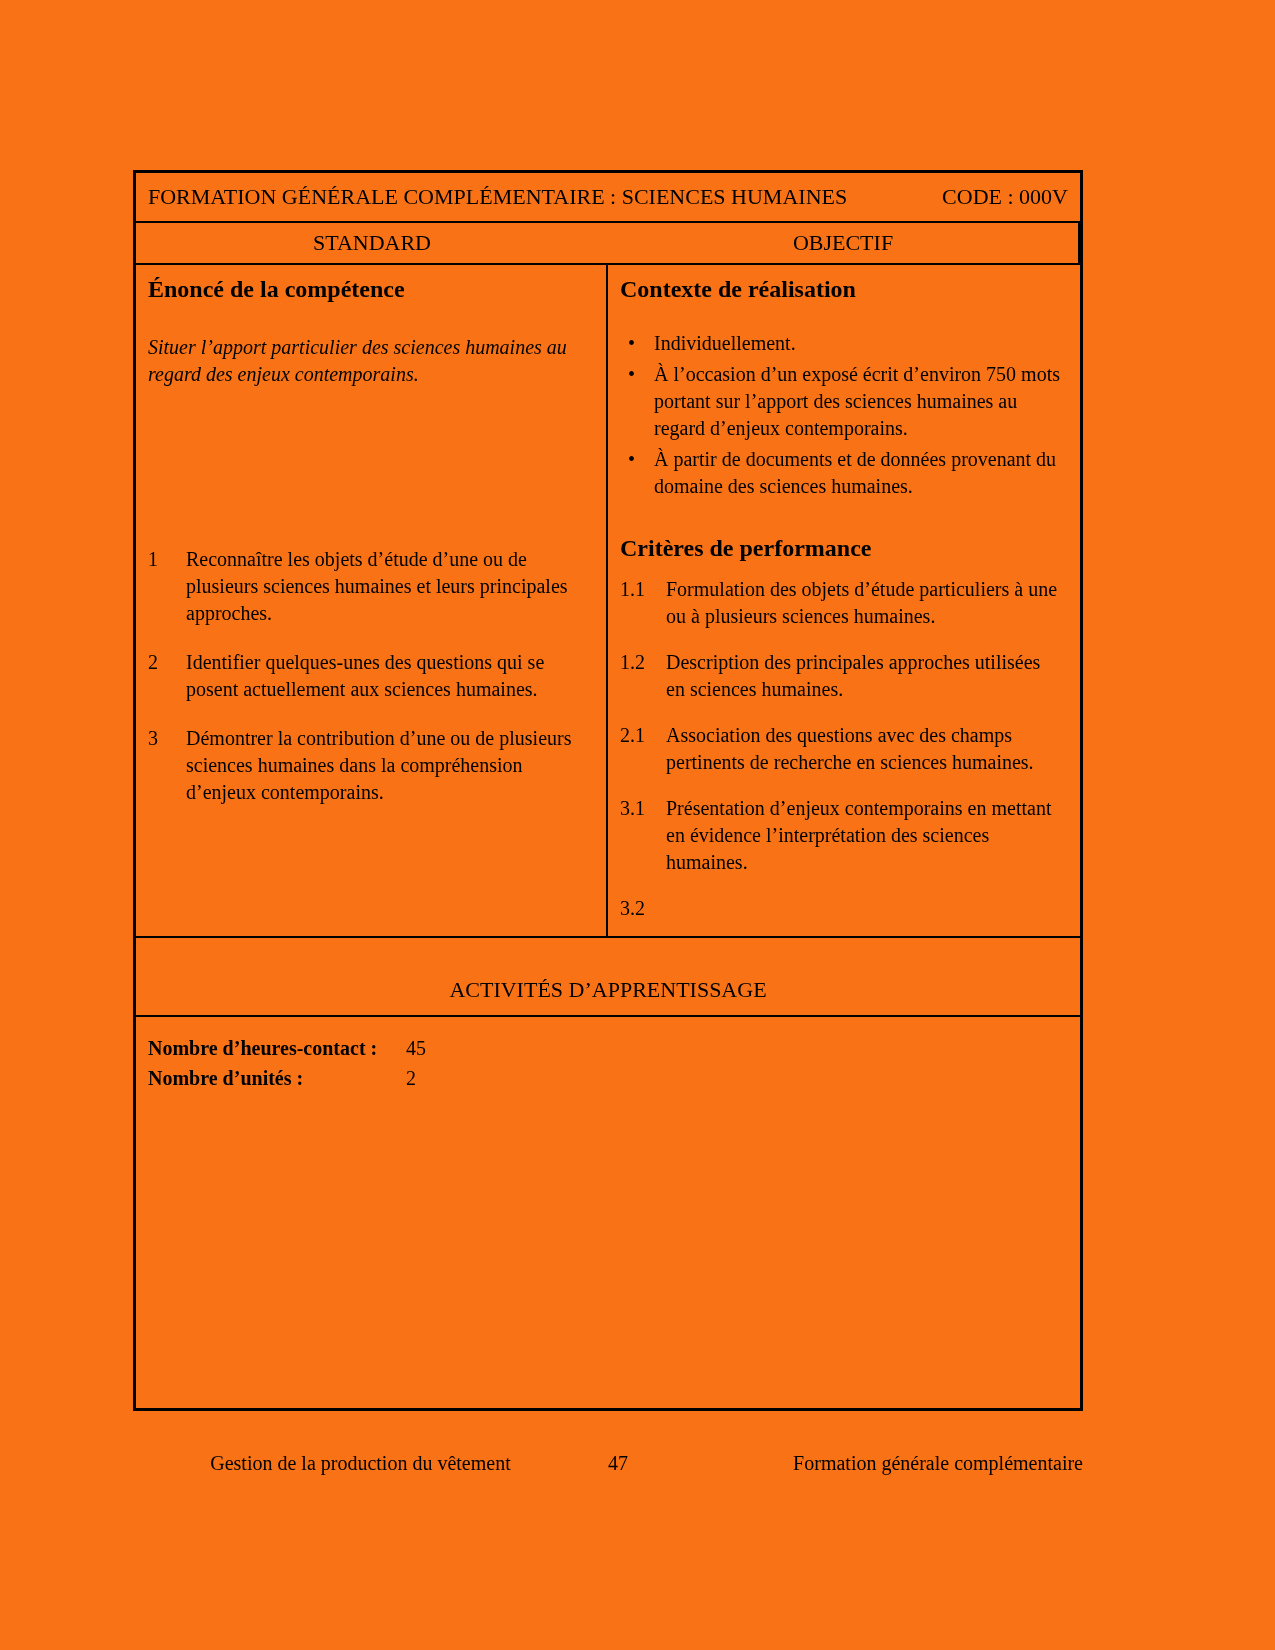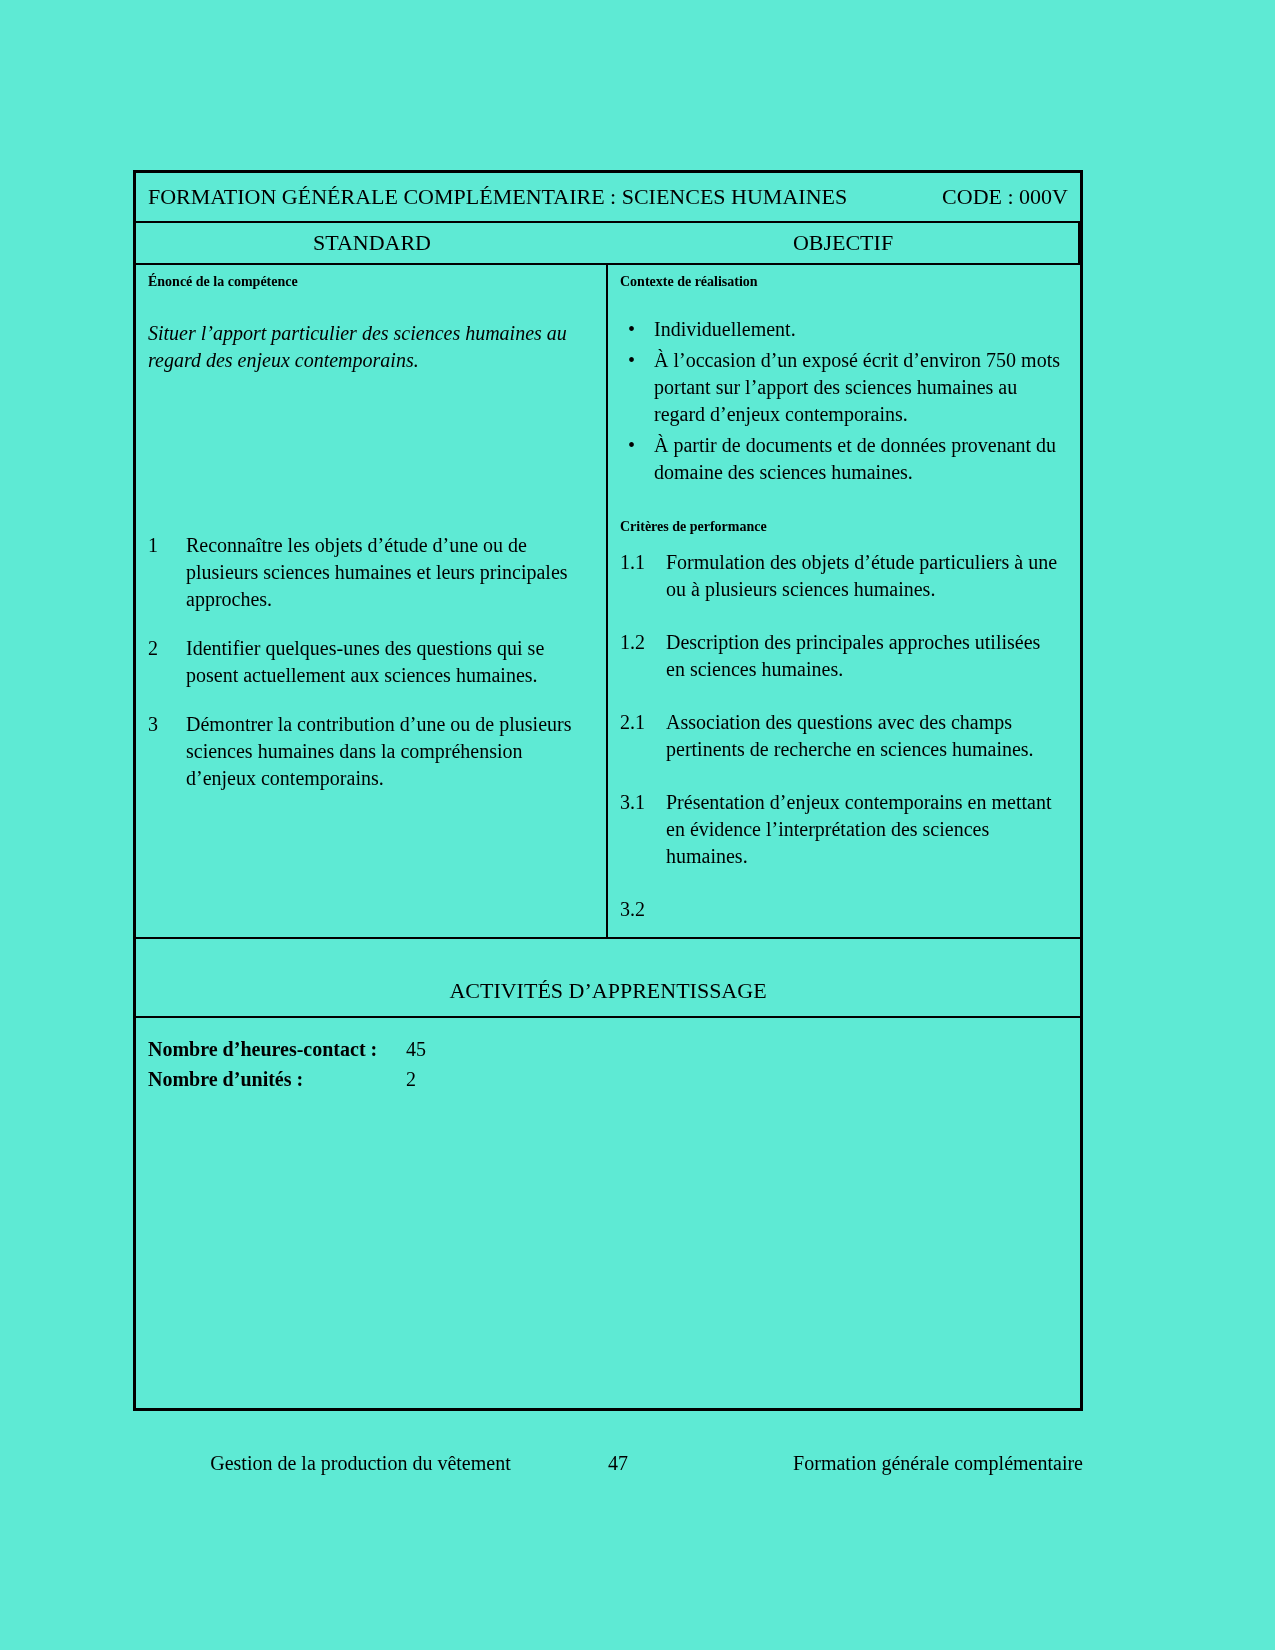--- a/index.html
+++ b/index.html
@@ -13,21 +13,21 @@
     height: 1650px;
     font-family: "Liberation Serif", serif;
     color: #000000;
     font-size: 20px;
     line-height: 1.35;
   }
   .page {
     position: relative;
     width: 1275px;
     height: 1650px;
-    background: #5eead4;
+    background: #f97316;
     overflow: hidden;
   }
   .doc-table {
     position: absolute;
     left: 133px;
     top: 170px;
     width: 950px;
     height: 1241px;
     border: 3px solid #000000;
     display: flex;
@@ -70,21 +70,21 @@
   }
   .cell.top {
     padding-bottom: 16px;
   }
   .cell.bottom {
     padding-top: 12px;
     padding-bottom: 14px;
   }
   .section-heading {
     font-weight: bold;
-    font-size: 14px;
+    font-size: 24px;
     margin: 0;
   }
   .enonce-text {
     margin: 28px 0 0 0;
     font-style: italic;
   }
   .bullet-list {
     margin-top: 24px;
   }
   .bullet-item {
@@ -103,21 +103,21 @@
     margin-top: 22px;
   }
   .element-item.first {
     margin-top: 14px;
   }
   .element-item .num {
     width: 38px;
     flex: 0 0 38px;
   }
   .critere-item {
-    margin-top: 26px;
+    margin-top: 19px;
   }
   .critere-item.first {
     margin-top: 12px;
   }
   .critere-item .num {
     width: 46px;
     flex: 0 0 46px;
   }
   .activites-row {
     border-bottom: 2px solid #000000;

